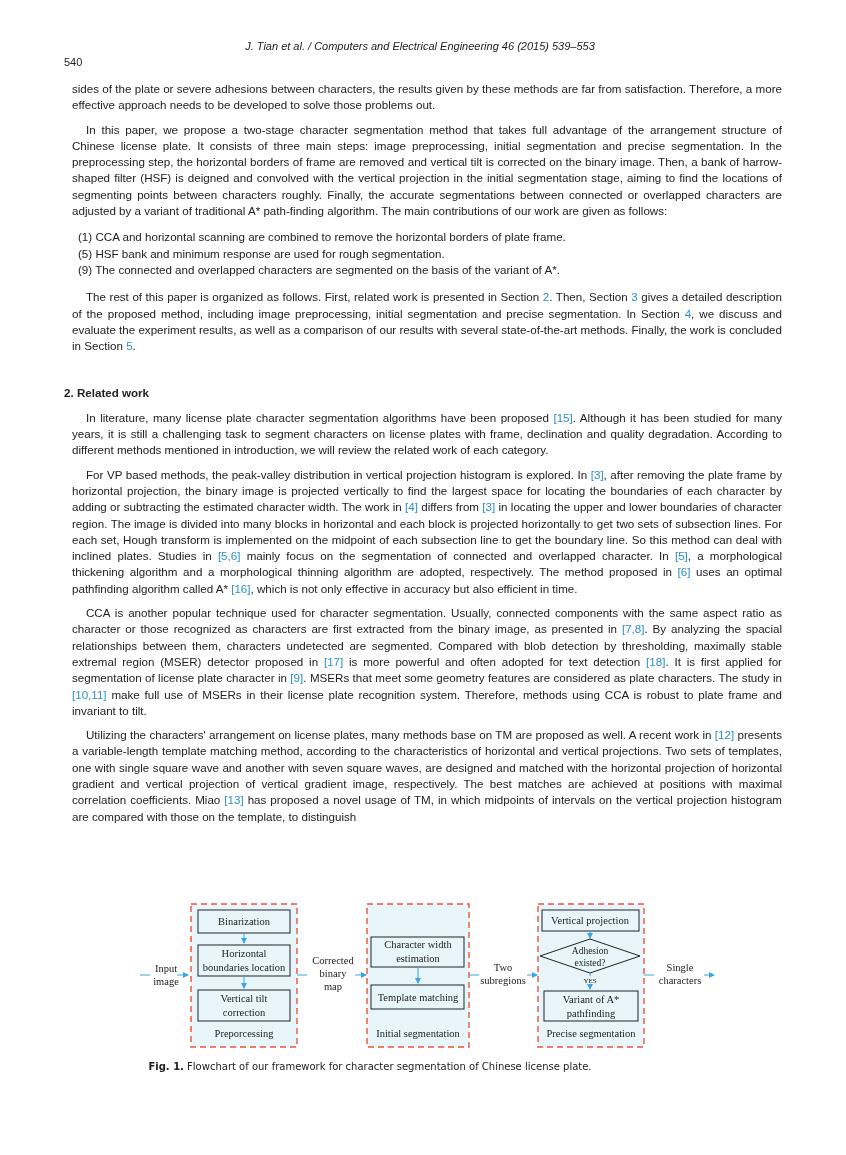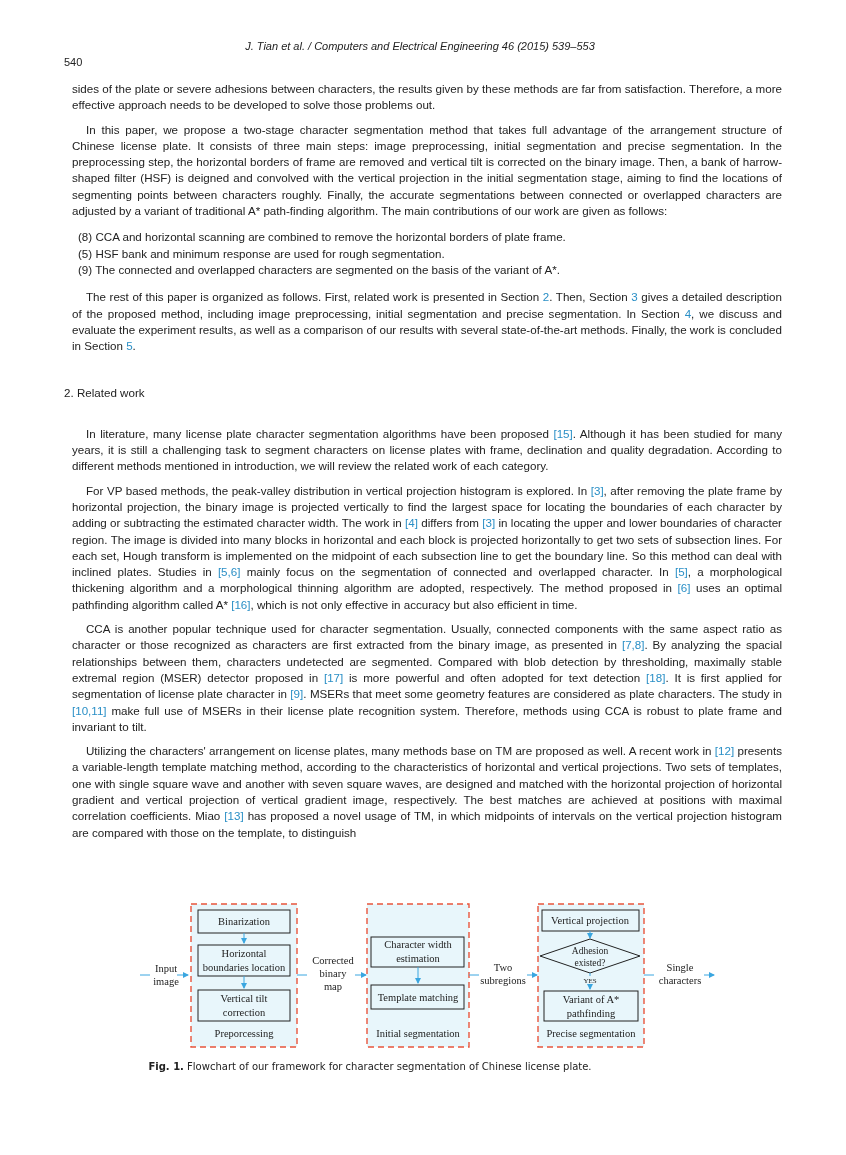--- a/index.html
+++ b/index.html
@@ -8,41 +8,41 @@
   .page-header { position: absolute; top: 40px; left: 64px; width: 726px; height: 16px;
                  font-size: 11px; }
   .page-number { position: absolute; left: 0; top: 16px; }
   .running-head { position: absolute; left: 0; right: 14px; text-align: center; font-style: italic; }
   .body-text { position: absolute; left: 64px; top: 73px; width: 726px;
                font-size: 11.6px; line-height: 16.3px; text-align: justify; }
   .body-text p { margin: 8px; text-indent: 14px; }
   .body-text p.noindent { text-indent: 0; }
   .contrib-list { margin: 10px 0 11px 0; padding: 0; list-style: none; }
   .contrib-list li { margin-left: 14px; }
-  .section-heading { font-weight: normal; font-size: 11.6px; margin: 31px 0 24px 0; }
+  .section-heading { font-weight: bold; font-size: 11.6px; margin: 31px 0 8px 0; }
   a.ref, span.ref { color: #2a8fc6; text-decoration: none; }
   .figure { position: absolute; left: 130px; top: 900px; width: 620px; height: 150px; }
   .caption { position: absolute; left: 0; width: 740px; top: 1061px; text-align: center;
              font-size: 10px; font-family: "DejaVu Sans", sans-serif; }
   .caption .fig-label { font-weight: bold; }
   .fc-serif { font-family: "Liberation Serif", serif; }
 </style>
 </head>
 <body>
 
 <div class="page-header">
   <span class="page-number">540</span>
   <span class="running-head">J. Tian et al. / Computers and Electrical Engineering 46 (2015) 539–553</span>
 </div>
 
 <div class="body-text">
   <p class="noindent">sides of the plate or severe adhesions between characters, the results given by these methods are far from satisfaction. Therefore, a more effective approach needs to be developed to solve those problems out.</p>
   <p>In this paper, we propose a two-stage character segmentation method that takes full advantage of the arrangement structure of Chinese license plate. It consists of three main steps: image preprocessing, initial segmentation and precise segmentation. In the preprocessing step, the horizontal borders of frame are removed and vertical tilt is corrected on the binary image. Then, a bank of harrow-shaped filter (HSF) is deigned and convolved with the vertical projection in the initial segmentation stage, aiming to find the locations of segmenting points between characters roughly. Finally, the accurate segmentations between connected or overlapped characters are adjusted by a variant of traditional A* path-finding algorithm. The main contributions of our work are given as follows:</p>
   <ul class="contrib-list">
-    <li>(8) CCA and horizontal scanning are combined to remove the horizontal borders of plate frame.</li>
+    <li>(1) CCA and horizontal scanning are combined to remove the horizontal borders of plate frame.</li>
     <li>(5) HSF bank and minimum response are used for rough segmentation.</li>
     <li>(9) The connected and overlapped characters are segmented on the basis of the variant of A*.</li>
   </ul>
   <p><span>The rest of this paper is organized as follows. First, related work is presented in Section </span><a class="ref">2</a><span>. Then, Section </span><a class="ref">3</a><span> gives a detailed description of the proposed method, including image preprocessing, initial segmentation and precise segmentation. In Section </span><a class="ref">4</a><span>, we discuss and evaluate the experiment results, as well as a comparison of our results with several state-of-the-art methods. Finally, the work is concluded in Section </span><a class="ref">5</a><span>.</span></p>
 
   <div class="section-heading">2. Related work</div>
 
   <p><span>In literature, many license plate character segmentation algorithms have been proposed </span><a class="ref">[15]</a><span>. Although it has been studied for many years, it is still a challenging task to segment characters on license plates with frame, declination and quality degradation. According to different methods mentioned in introduction, we will review the related work of each category.</span></p>
 
   <p><span>For VP based methods, the peak-valley distribution in vertical projection histogram is explored. In </span><a class="ref">[3]</a><span>, after removing the plate frame by horizontal projection, the binary image is projected vertically to find the largest space for locating the boundaries of each character by adding or subtracting the estimated character width. The work in </span><a class="ref">[4]</a><span> differs from </span><a class="ref">[3]</a><span> in locating the upper and lower boundaries of character region. The image is divided into many blocks in horizontal and each block is projected horizontally to get two sets of subsection lines. For each set, Hough transform is implemented on the midpoint of each subsection line to get the boundary line. So this method can deal with inclined plates. Studies in </span><a class="ref">[5,6]</a><span> mainly focus on the segmentation of connected and overlapped character. In </span><a class="ref">[5]</a><span>, a morphological thickening algorithm and a morphological thinning algorithm are adopted, respectively. The method proposed in </span><a class="ref">[6]</a><span> uses an optimal pathfinding algorithm called A* </span><a class="ref">[16]</a><span>, which is not only effective in accuracy but also efficient in time.</span></p>

